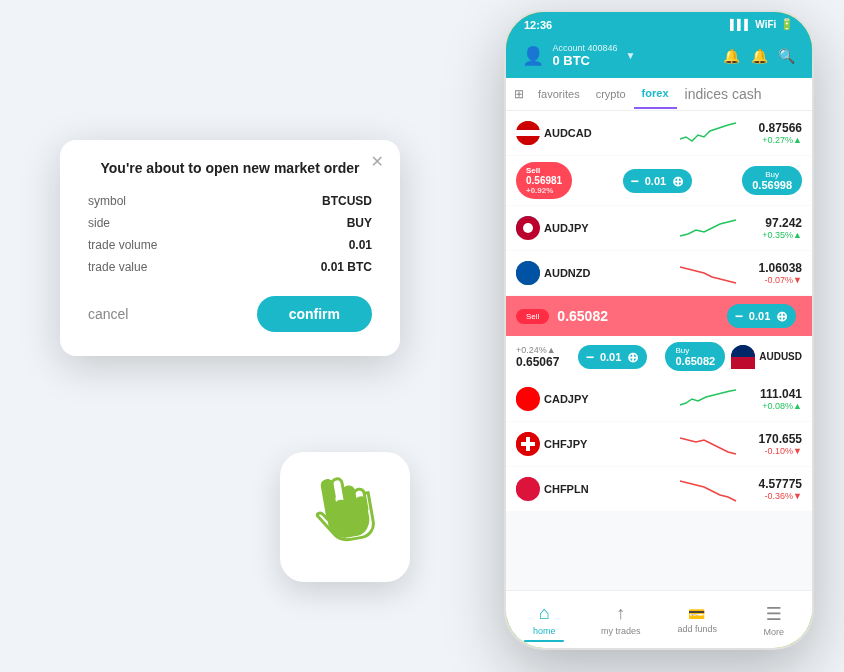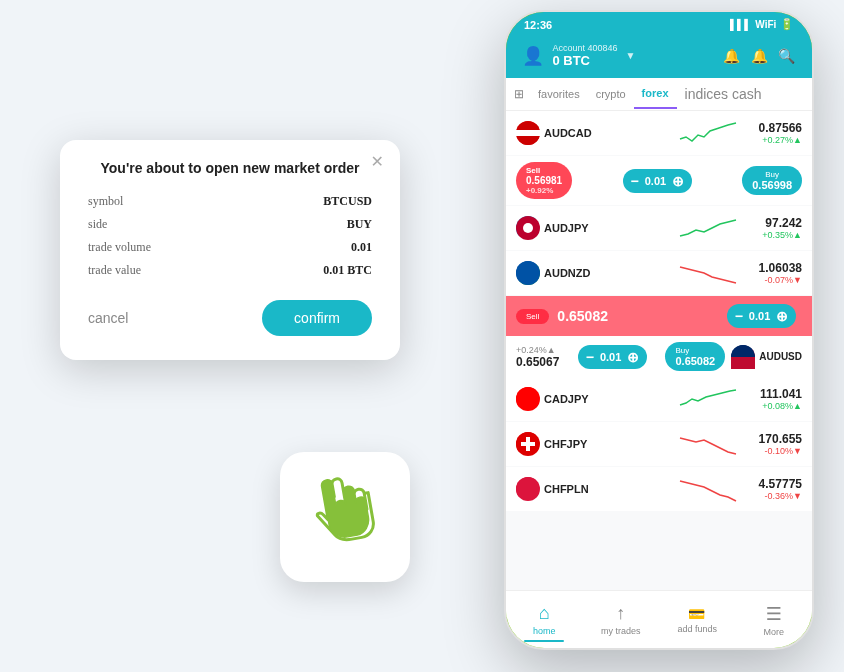--- a/index.html
+++ b/index.html
@@ -220,21 +220,20 @@
       font-size: 14px;
       font-weight: 700;
       color: #222;
       text-align: center;
       margin-bottom: 18px;
     }
     .dialog-row {
       display: flex;
       justify-content: space-between;
       margin-bottom: 8px;
-      font-family: Liberation Serif, serif;
     }
     .dialog-key { font-size: 12px; color: #666; }
     .dialog-val { font-size: 12px; font-weight: 700; color: #222; padding-left: 28px; }
     .dialog-actions {
       display: flex;
       justify-content: space-between;
       align-items: center;
       margin-top: 22px;
     }
     .dialog-cancel {
@@ -245,21 +244,21 @@
       cursor: pointer;
       font-weight: 500;
     }
     .dialog-confirm {
       background: #1ab8c8;
       color: #fff;
       border: none;
       border-radius: 24px;
       padding: 10px 32px;
       font-size: 14px;
-      font-weight: 400;
+      font-weight: 700;
       cursor: pointer;
     }
 
     
     .hand-card {
       position: absolute;
       bottom: 90px;
       left: 280px;
       width: 130px;
       height: 130px;

